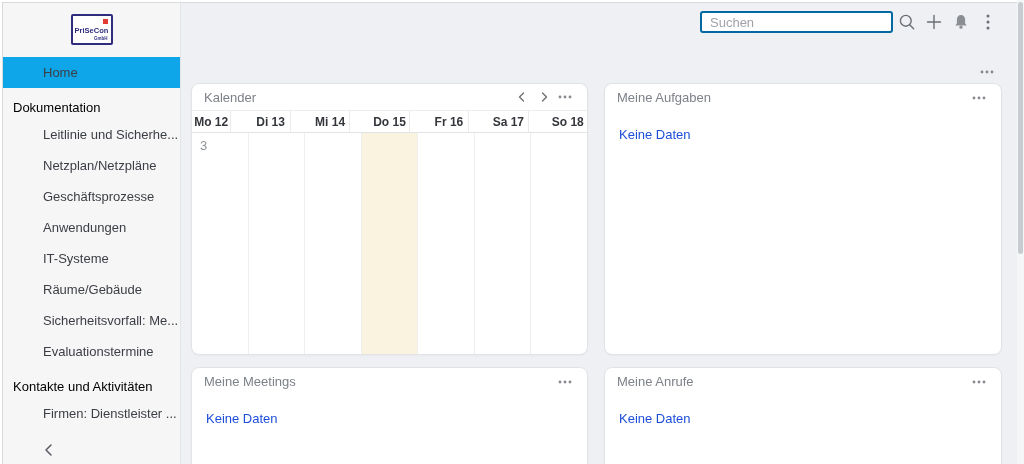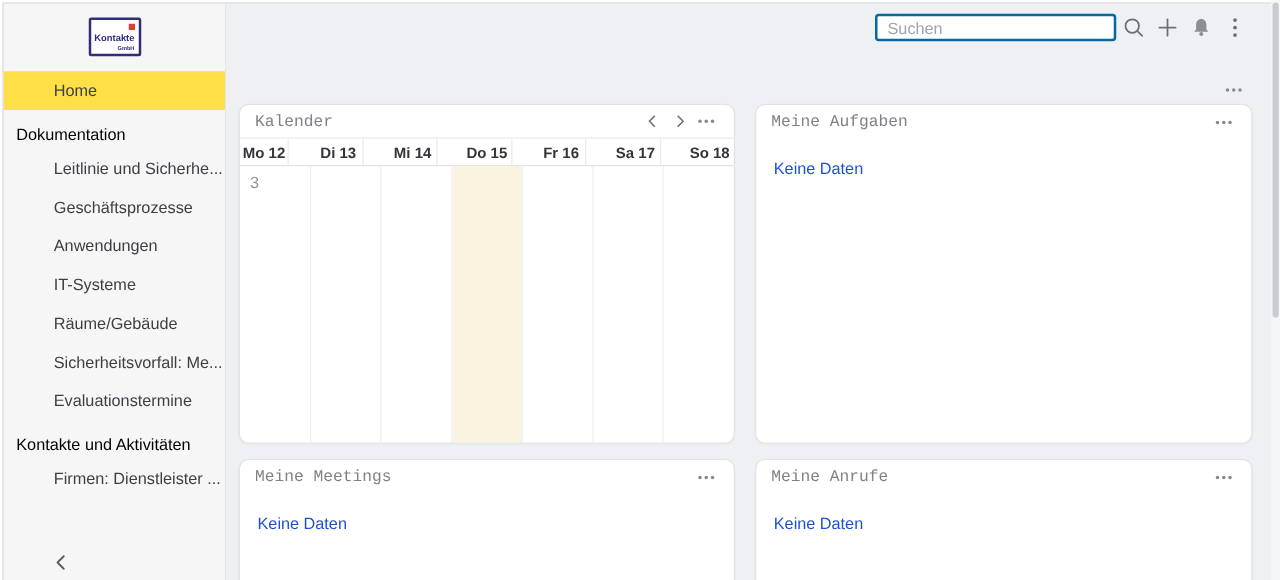--- a/index.html
+++ b/index.html
@@ -13,21 +13,21 @@
   .sidebar { width:178px; flex:0 0 178px; background:#f6f6f7; position:relative;
              border-right:1px solid #e4e5e7; }
   .logo-box { width:42px; height:31px; margin:11px auto 12px auto; background:#fff;
               border:2px solid #2f2d7d; border-radius:2px; position:relative; }
   .logo-red { position:absolute; top:3px; right:3px; width:5px; height:5px; background:#e23b30; }
   .logo-text { position:absolute; left:0; right:0; top:10px; text-align:center;
                font-size:7.5px; font-weight:bold; color:#2f2d7d; letter-spacing:0; }
   .logo-sub { position:absolute; right:3px; bottom:2px; font-size:4.5px; font-weight:bold; color:#2f2d7d; }
   .nav-item { height:31px; line-height:31px; padding-left:40px; font-size:13px;
               color:#3b3e44; white-space:nowrap; overflow:hidden; cursor:pointer; }
-  .nav-item.selected { background:#fde047; }
+  .nav-item.selected { background:#0ea5e9; }
   .nav-section { height:18px; line-height:18px; margin-top:11px; margin-bottom:2px;
                  padding-left:10px; font-size:13px; color:#000000; white-space:nowrap; }
   .collapse-btn { position:absolute; left:38px; bottom:4px; width:20px; height:20px;
                   cursor:pointer; display:flex; align-items:center; }
 
   
   .main { flex:1; position:relative; background:#eef0f3; }
   .topbar { height:57px; display:flex; align-items:flex-start; justify-content:flex-end;
             padding:8px 23px 0 0; }
   .search { width:193px; height:22px; border:2px solid #0369a1; border-radius:3px;
@@ -43,21 +43,21 @@
   
   .grid { position:absolute; left:10px; top:80px; width:811px; }
   .card { position:absolute; background:#fff; border:1px solid #e2e3e6; border-radius:8px;
           box-shadow:0 1px 2px rgba(0,0,0,0.03); overflow:hidden; }
   .card-kalender  { left:0;    top:0;    width:397px; height:272px; }
   .card-aufgaben  { left:413px; top:0;   width:398px; height:272px; }
   .card-meetings  { left:0;    top:284px; width:397px; height:140px; }
   .card-anrufe    { left:413px; top:284px; width:398px; height:140px; }
   .card-header { height:27px; display:flex; align-items:center; padding:0 12px; }
   .card-kalender .card-header { border-bottom:1px solid #ebecee; }
-  .card-title { font-size:13px; color:#7d8188; flex:1;font-family:Liberation Mono, monospace; }
+  .card-title { font-size:13px; color:#7d8188; flex:1; }
   .nav-arrow { background:none; border:none; width:22px; height:20px; cursor:pointer;
                display:flex; align-items:center; justify-content:center; }
   .empty-text { font-size:13px; color:#1d4ed8; padding:16px 14px 0 14px; }
 
   
   .cal-head { display:flex; height:22px; border-bottom:1px solid #e2e3e5;gap:20px; }
   .cal-head .cal-cell { flex:1; display:flex; align-items:center; justify-content:center;
                         font-size:12px; font-weight:bold; color:#33363b;
                         border-right:1px solid #ebebeb; }
   .cal-head .cal-cell:last-child { border-right:none; }
@@ -73,27 +73,28 @@
                   background:#c8cbcf; border-radius:3px; }
 </style>
 </head>
 <body>
 
 <div class="window">
 
   <aside class="sidebar">
     <div class="logo-box">
       <span class="logo-red"></span>
-      <span class="logo-text">Kontakte</span>
+      <span class="logo-text">PriSeCon</span>
       <span class="logo-sub">GmbH</span>
     </div>
     <nav>
       <div class="nav-item selected">Home</div>
       <div class="nav-section">Dokumentation</div>
       <div class="nav-item">Leitlinie und Sicherhe...</div>
+      <div class="nav-item">Netzplan/Netzpläne</div>
       <div class="nav-item">Geschäftsprozesse</div>
       <div class="nav-item">Anwendungen</div>
       <div class="nav-item">IT-Systeme</div>
       <div class="nav-item">Räume/Gebäude</div>
       <div class="nav-item">Sicherheitsvorfall: Me...</div>
       <div class="nav-item">Evaluationstermine</div>
       <div class="nav-section">Kontakte und Aktivitäten</div>
       <div class="nav-item">Firmen: Dienstleister ...</div>
     </nav>
     <div class="collapse-btn">

